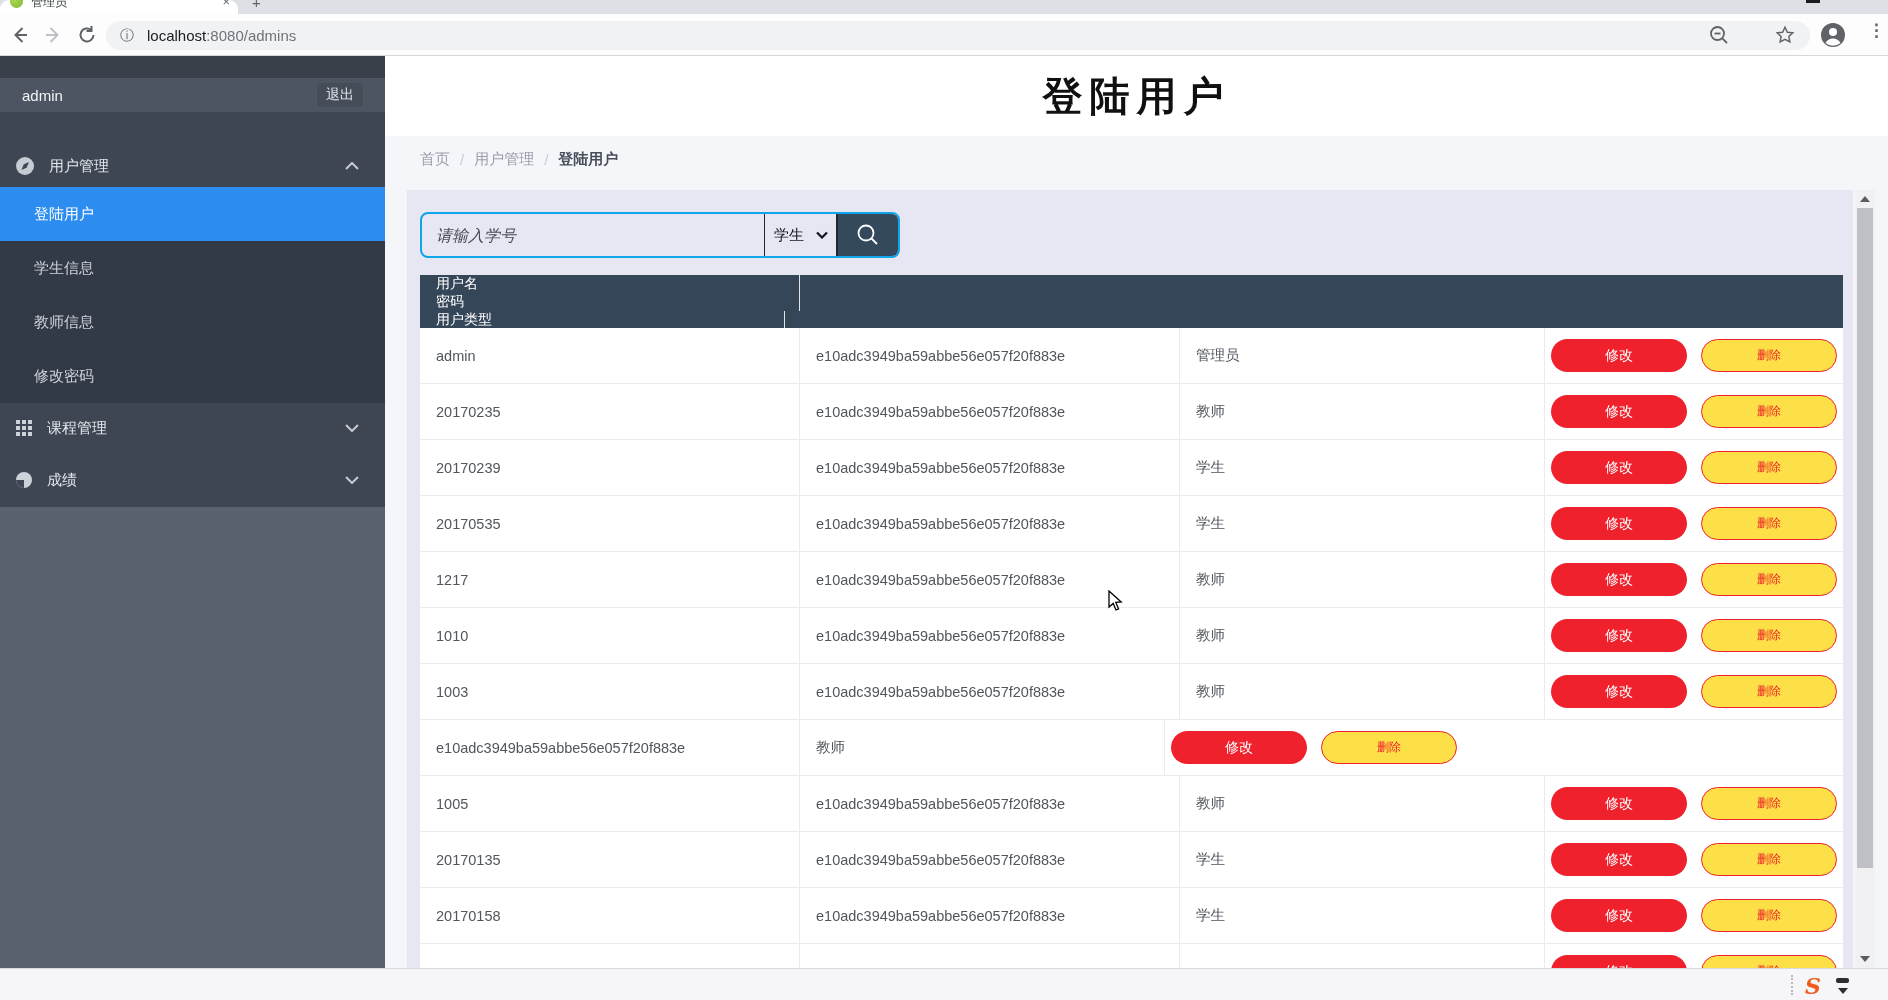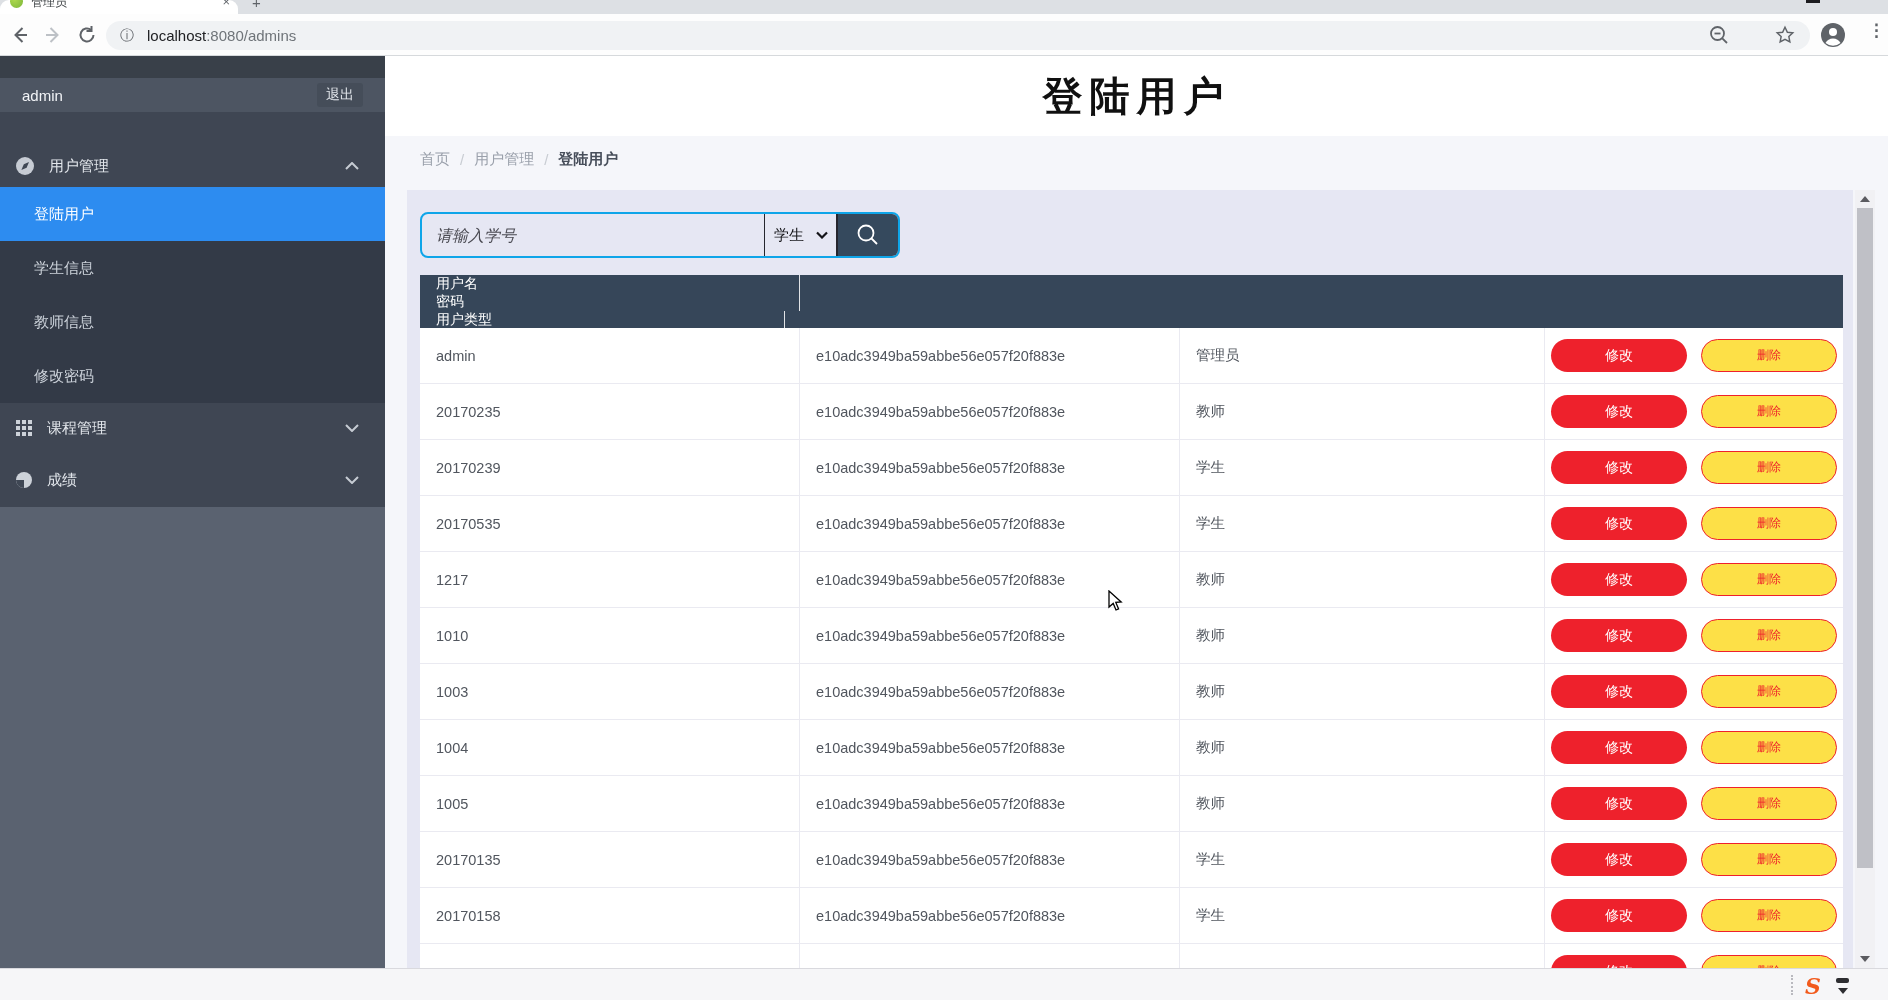--- a/index.html
+++ b/index.html
@@ -310,21 +310,20 @@
     <div class="td c1">1003</div>
     <div class="td c2">e10adc3949ba59abbe56e057f20f883e</div>
     <div class="td c3">教师</div>
     <div class="td c4 ops">
       <button class="btn-edit">修改</button>
       <button class="btn-del">删除</button>
     </div>
   </div>
 
   <div class="tr">
-    <div class="td c1">1004</div>
     <div class="td c2">e10adc3949ba59abbe56e057f20f883e</div>
     <div class="td c3">教师</div>
     <div class="td c4 ops">
       <button class="btn-edit">修改</button>
       <button class="btn-del">删除</button>
     </div>
   </div>
 
   <div class="tr">
     <div class="td c1">1005</div>

